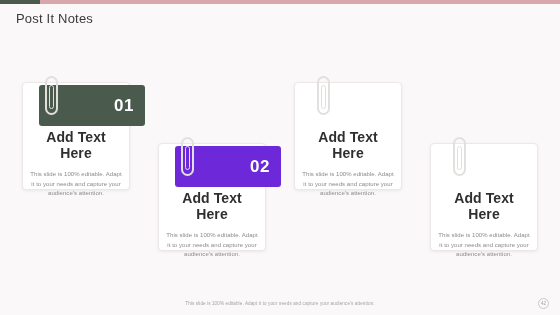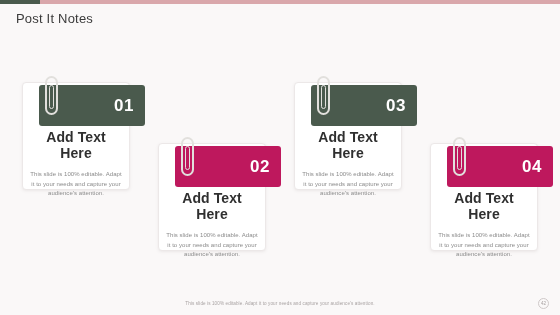--- a/index.html
+++ b/index.html
@@ -39,21 +39,21 @@
 
   
   .card-head{
     position:absolute;left:16px;top:2px;
     width:106px;height:41px;
     border-radius:3px;
     box-sizing:border-box;
     display:flex;align-items:center;justify-content:flex-end;
   }
   .card-head.green{background:#4a5a4d;}
-  .card-head.pink{background:#be185d;}
+  .card-head.pink{background:#6d28d9;}
   .card-num{
     color:#ffffff;font-size:17px;font-weight:700;
     letter-spacing:.5px;padding-right:11px;line-height:1;
   }
 
   
   .clip{
     position:absolute;left:22px;top:-7px;
     width:13px;height:39px;
     border:2px solid #e2e0dd;
@@ -121,34 +121,28 @@
     <span class="card-num">02</span>
   </div>
   <div class="clip"></div>
   <div class="card-body">
     <div class="card-heading">Add Text Here</div>
     <div class="card-text">This slide is 100% editable. Adapt it to your needs and capture your audience's attention.</div>
   </div>
 </div>
 
 <div class="card pos-high card-3">
-  <div class="card-head green">
-    <span class="card-num">03</span>
-  </div>
   <div class="clip"></div>
   <div class="card-body">
     <div class="card-heading">Add Text Here</div>
     <div class="card-text">This slide is 100% editable. Adapt it to your needs and capture your audience's attention.</div>
   </div>
 </div>
 
 <div class="card pos-low card-4">
-  <div class="card-head pink">
-    <span class="card-num">04</span>
-  </div>
   <div class="clip"></div>
   <div class="card-body">
     <div class="card-heading">Add Text Here</div>
     <div class="card-text">This slide is 100% editable. Adapt it to your needs and capture your audience's attention.</div>
   </div>
 </div>
 
 <div class="footer-note">This slide is 100% editable. Adapt it to your needs and capture your audience's attention.</div>
 <div class="page-badge">42</div>
 

